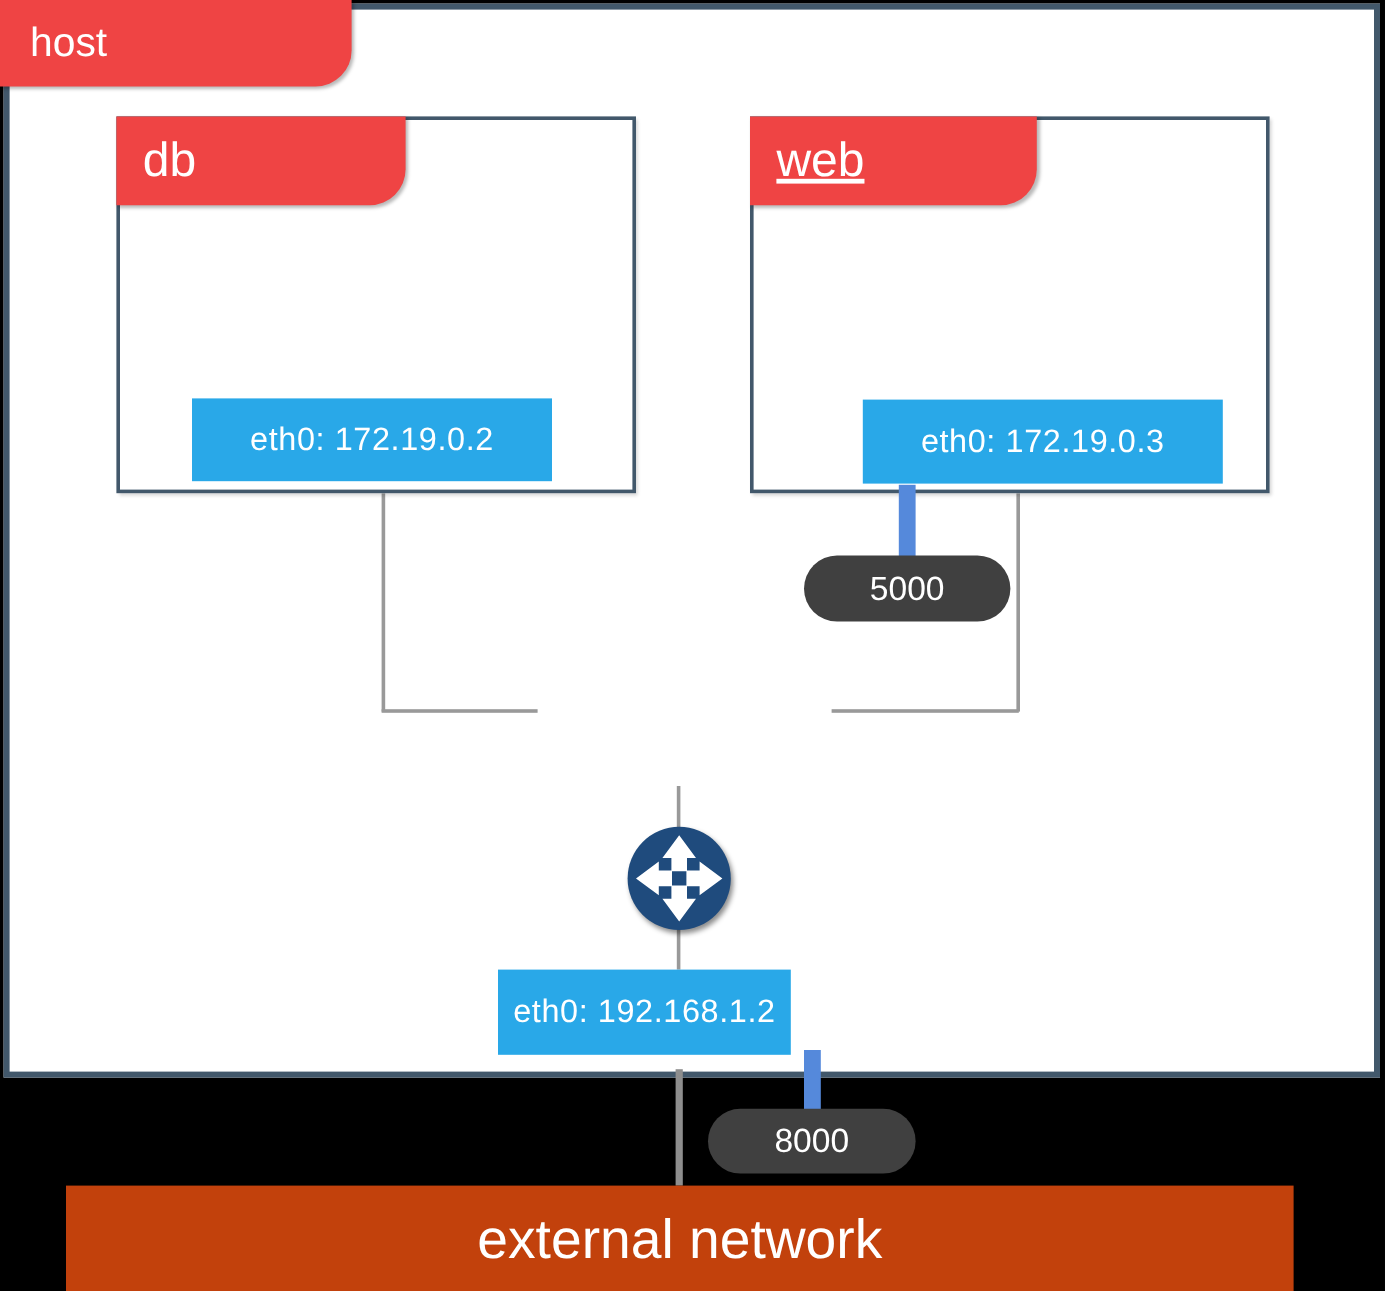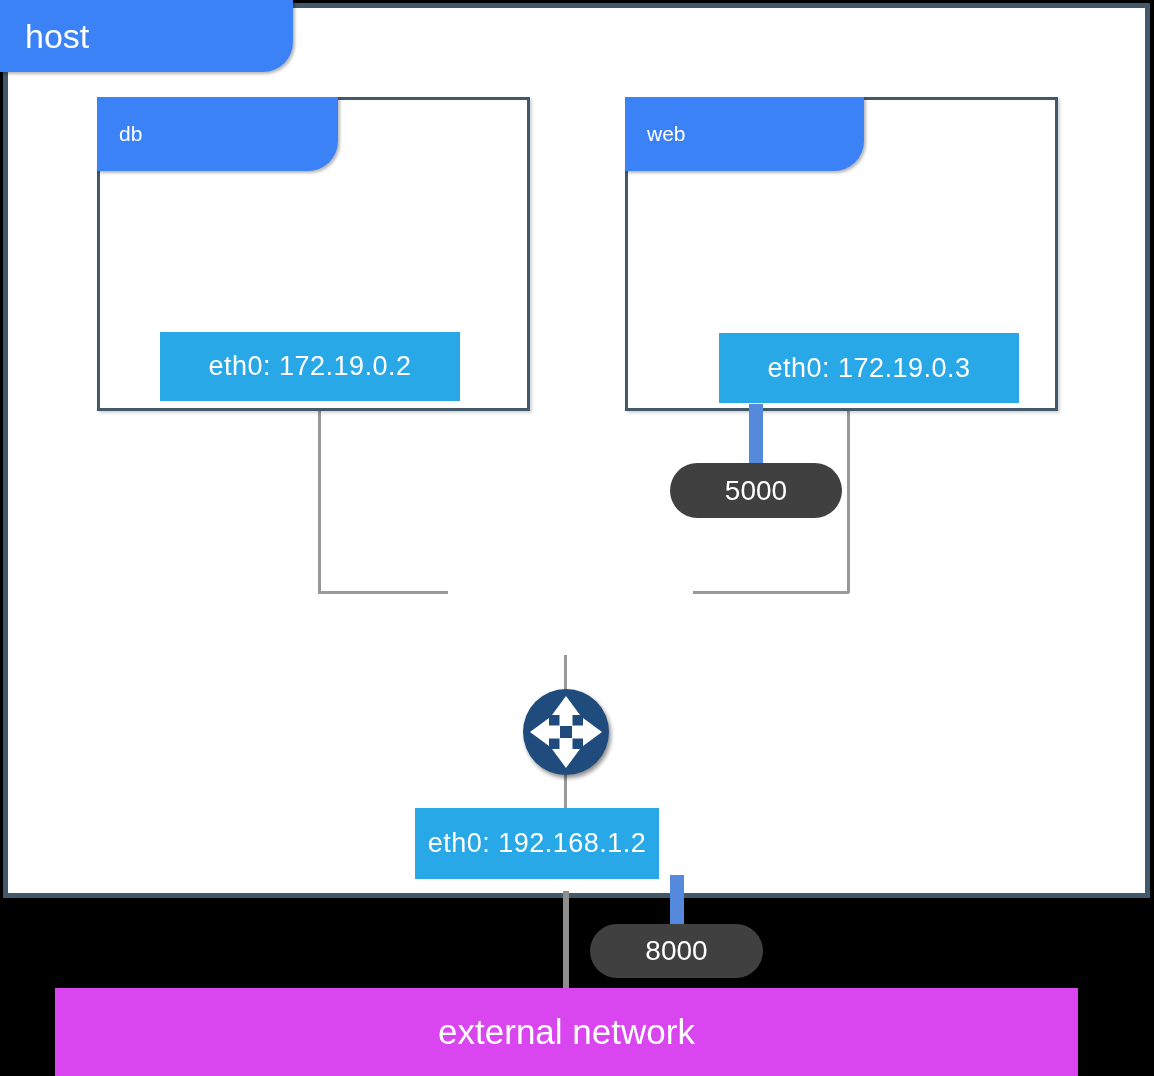--- a/index.html
+++ b/index.html
@@ -5,28 +5,28 @@
   html,body { margin:0; padding:0; background:#000; }
   .canvas {
     position:relative; width:1154px; height:1076px; background:#000000;
     font-family:"Liberation Sans","DejaVu Sans",sans-serif; overflow:hidden;
   }
   .host-box {
     position:absolute; left:3px; top:3px; width:1147px; height:895px;
     background:#ffffff; border:5px solid #42586B; box-sizing:border-box; z-index:0;
   }
   .tab {
-    position:absolute; background:#3b82f6; color:#ffffff;
+    position:absolute; background:#ef4444; color:#ffffff;
     border-radius:0 0 30px 0; display:flex; align-items:center;
     box-shadow:2px 2px 3px rgba(0,0,0,0.28); box-sizing:border-box;
   }
   .host-tab { left:0; top:0; width:293px; height:72px; font-size:34px; padding-left:25px; z-index:5; }
-  .ctr-tab  { width:241px; height:74px; font-size:21px; padding-left:22px; z-index:5; }
+  .ctr-tab  { width:241px; height:74px; font-size:40px; padding-left:22px; z-index:5; }
   .tab-db   { left:97px;  top:97px; }
-  .tab-web  { left:625px; top:97px; width:239px; }
+  .tab-web  { left:625px; top:97px; width:239px;text-decoration:underline; }
   .ctr-box {
     position:absolute; top:97px; width:433px; height:314px; background:#ffffff;
     border:3px solid #42586B; box-sizing:border-box; z-index:2;
     box-shadow:2px 2px 3px rgba(0,0,0,0.18);
   }
   .ctr-db  { left:97px; }
   .ctr-web { left:625px; }
   .eth {
     position:absolute; background:#29A8E8; color:#ffffff;
     display:flex; align-items:center; justify-content:center;
@@ -54,22 +54,22 @@
   .bridge {
     position:absolute; left:448px; top:533px; width:245px; height:122px;
     background:#1F4E80; color:#ffffff; display:flex; align-items:center;
     justify-content:center; font-size:28px; z-index:3;
     box-shadow:2px 2px 3px rgba(0,0,0,0.2);
   }
   .router { position:absolute; left:518px; top:684px; width:96px; height:96px; z-index:4;
             filter:drop-shadow(2px 3px 2px rgba(0,0,0,0.45)); }
   .ext-bar {
     position:absolute; left:55px; top:988px; width:1023px; height:88px;
-    background:#d946ef; color:#ffffff; display:flex; align-items:center;
-    justify-content:center; font-size:35px; z-index:2;
+    background:#c2410c; color:#ffffff; display:flex; align-items:center;
+    justify-content:center; font-size:46px; z-index:2;
   }
 </style>
 </head>
 <body>
 
 <div class="canvas">
 
   <div class="host-box"></div>
 
   <div class="gline l-db-v"></div>

